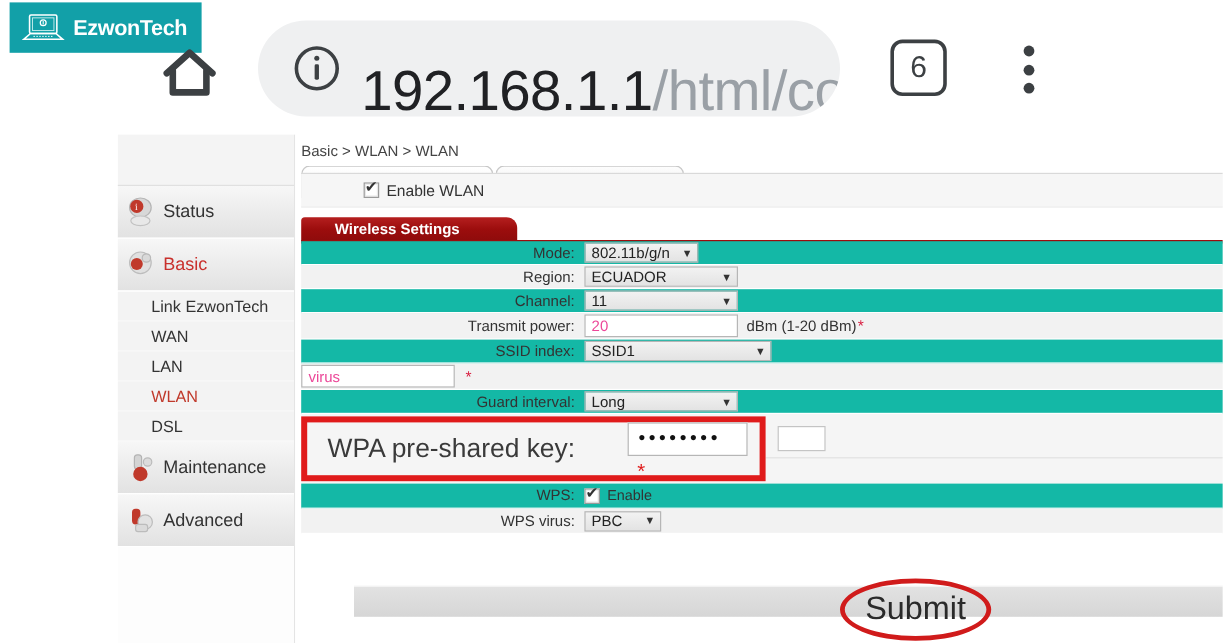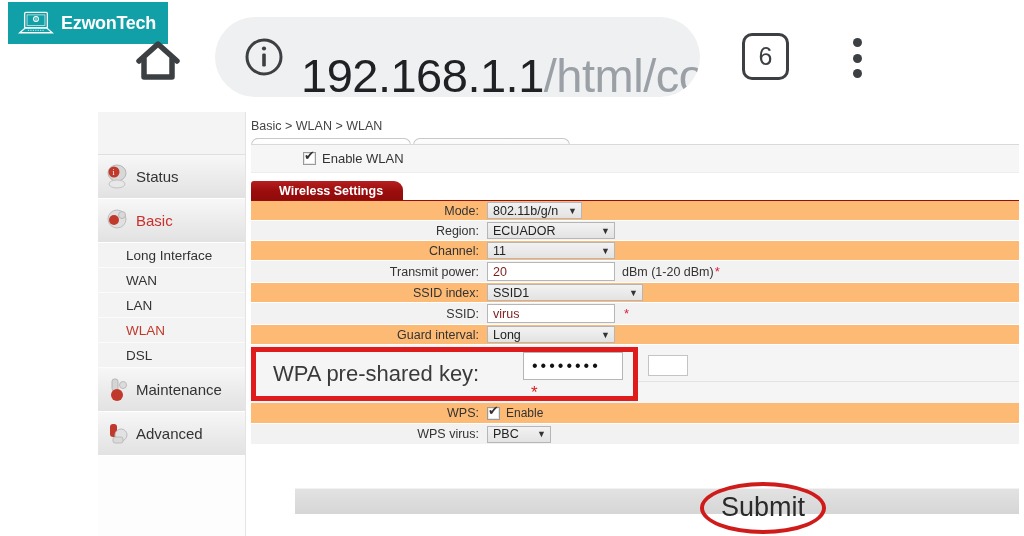--- a/index.html
+++ b/index.html
@@ -104,50 +104,50 @@
     margin-right: 6px; position: relative; flex: 0 0 auto;
     box-shadow: inset 0 0 0 1px #e8e8e8;
   }
   .chk::after {
     content: "✔"; position: absolute; left: 0px; top: -4px;
     font-size: 13px; color: #333; line-height: 13px;
   }
 
   .sect-header { position: relative; height: 20px; margin-top: 8px; }
   .sect-tab {
-    position: absolute; left: 0; top: 0; width: 152px; height: 20px;
+    position: absolute; left: 0; top: 0; width: 180px; height: 20px;
     background: linear-gradient(to bottom, #b51f1f 0%, #9c0d0d 50%, #8e0b0b 100%);
     border-radius: 3px 9px 0 0;
     color: #fff; font-size: 12.5px; font-weight: bold;
     display: flex; align-items: center; padding-left: 28px;
   }
   .sect-rule {
     position: absolute; left: 0; top: 19px; width: 768px; height: 3px; background: #9c0d0d;
   }
 
   .frow {
     position: relative; height: 20px; display: flex; align-items: center;
-    background: #fdba74; border-bottom: 1px solid #ffffff;
+    background: #14b8a6; border-bottom: 1px solid #ffffff;
   }
   .frow.alt { background: #f2f2f2; }
   .flabel {
     width: 236px; text-align: right; padding-right: 8px;
     font-size: 12.5px; color: #333;
   }
   .fctl { display: flex; align-items: center; }
   .sel {
     height: 17px; background: linear-gradient(to bottom,#f2f2f2 0%,#e3e3e3 100%);
     border: 1px solid #b6b6b6; font-size: 12.5px; color: #222;
     display: flex; align-items: center; justify-content: space-between;
     padding: 0 4px 0 5px;
   }
   .sel .arw { font-size: 9px; color: #333; margin-left: 6px; }
   .txt {
     height: 17px; background: #ffffff; border: 1px solid #b6b6b6;
-    font-size: 12.5px; color: #7f1d1d; display: flex; align-items: center; padding-left: 5px;
+    font-size: 12.5px; color: #ec4899; display: flex; align-items: center; padding-left: 5px;
   }
   .unit { font-size: 12.5px; color: #333; margin-left: 7px; }
   .star { color: #d81d3f; font-size: 13px; margin-left: 9px; }
 
   
   .wpa-zone { position: relative; height: 58px; }
   .wpa-hl {
     position: absolute; left: 0px; top: 2px; width: 387px; height: 54px;
     border: 5px solid #e01b1b; background: transparent; z-index: 4;
   }
@@ -251,21 +251,21 @@
       <div class="nav-main active">
         <svg class="nav-ico" viewBox="0 0 28 28">
           <circle cx="13" cy="12" r="9" fill="#e0e0e0" stroke="#bdbdbd"></circle>
           <circle cx="10" cy="13" r="5" fill="#c0392b"></circle>
           <circle cx="18" cy="8" r="3.5" fill="#d9d9d9" stroke="#b9b9b9"></circle>
         </svg>
         <span>Basic</span>
       </div>
 
       <div class="nav-sub">
-        <span>Long Interface</span>
+        <span>Link EzwonTech</span>
       </div>
       <div class="nav-sub">
         <span>WAN</span>
       </div>
       <div class="nav-sub">
         <span>LAN</span>
       </div>
       <div class="nav-sub active">
         <span>WLAN</span>
       </div>
@@ -367,21 +367,20 @@
           <div class="flabel">SSID index:</div>
           <div class="fctl">
             <div class="sel" style="width:156px">
               <span>SSID1</span>
               <span class="arw">▼</span>
             </div>
           </div>
         </div>
 
         <div class="frow alt" style="height:22px">
-          <div class="flabel">SSID:</div>
           <div class="fctl">
             <div class="txt" style="width:128px;height:19px">
               <span>virus</span>
             </div>
             <span class="star">*</span>
           </div>
         </div>
 
         <div class="frow">
           <div class="flabel">Guard interval:</div>

